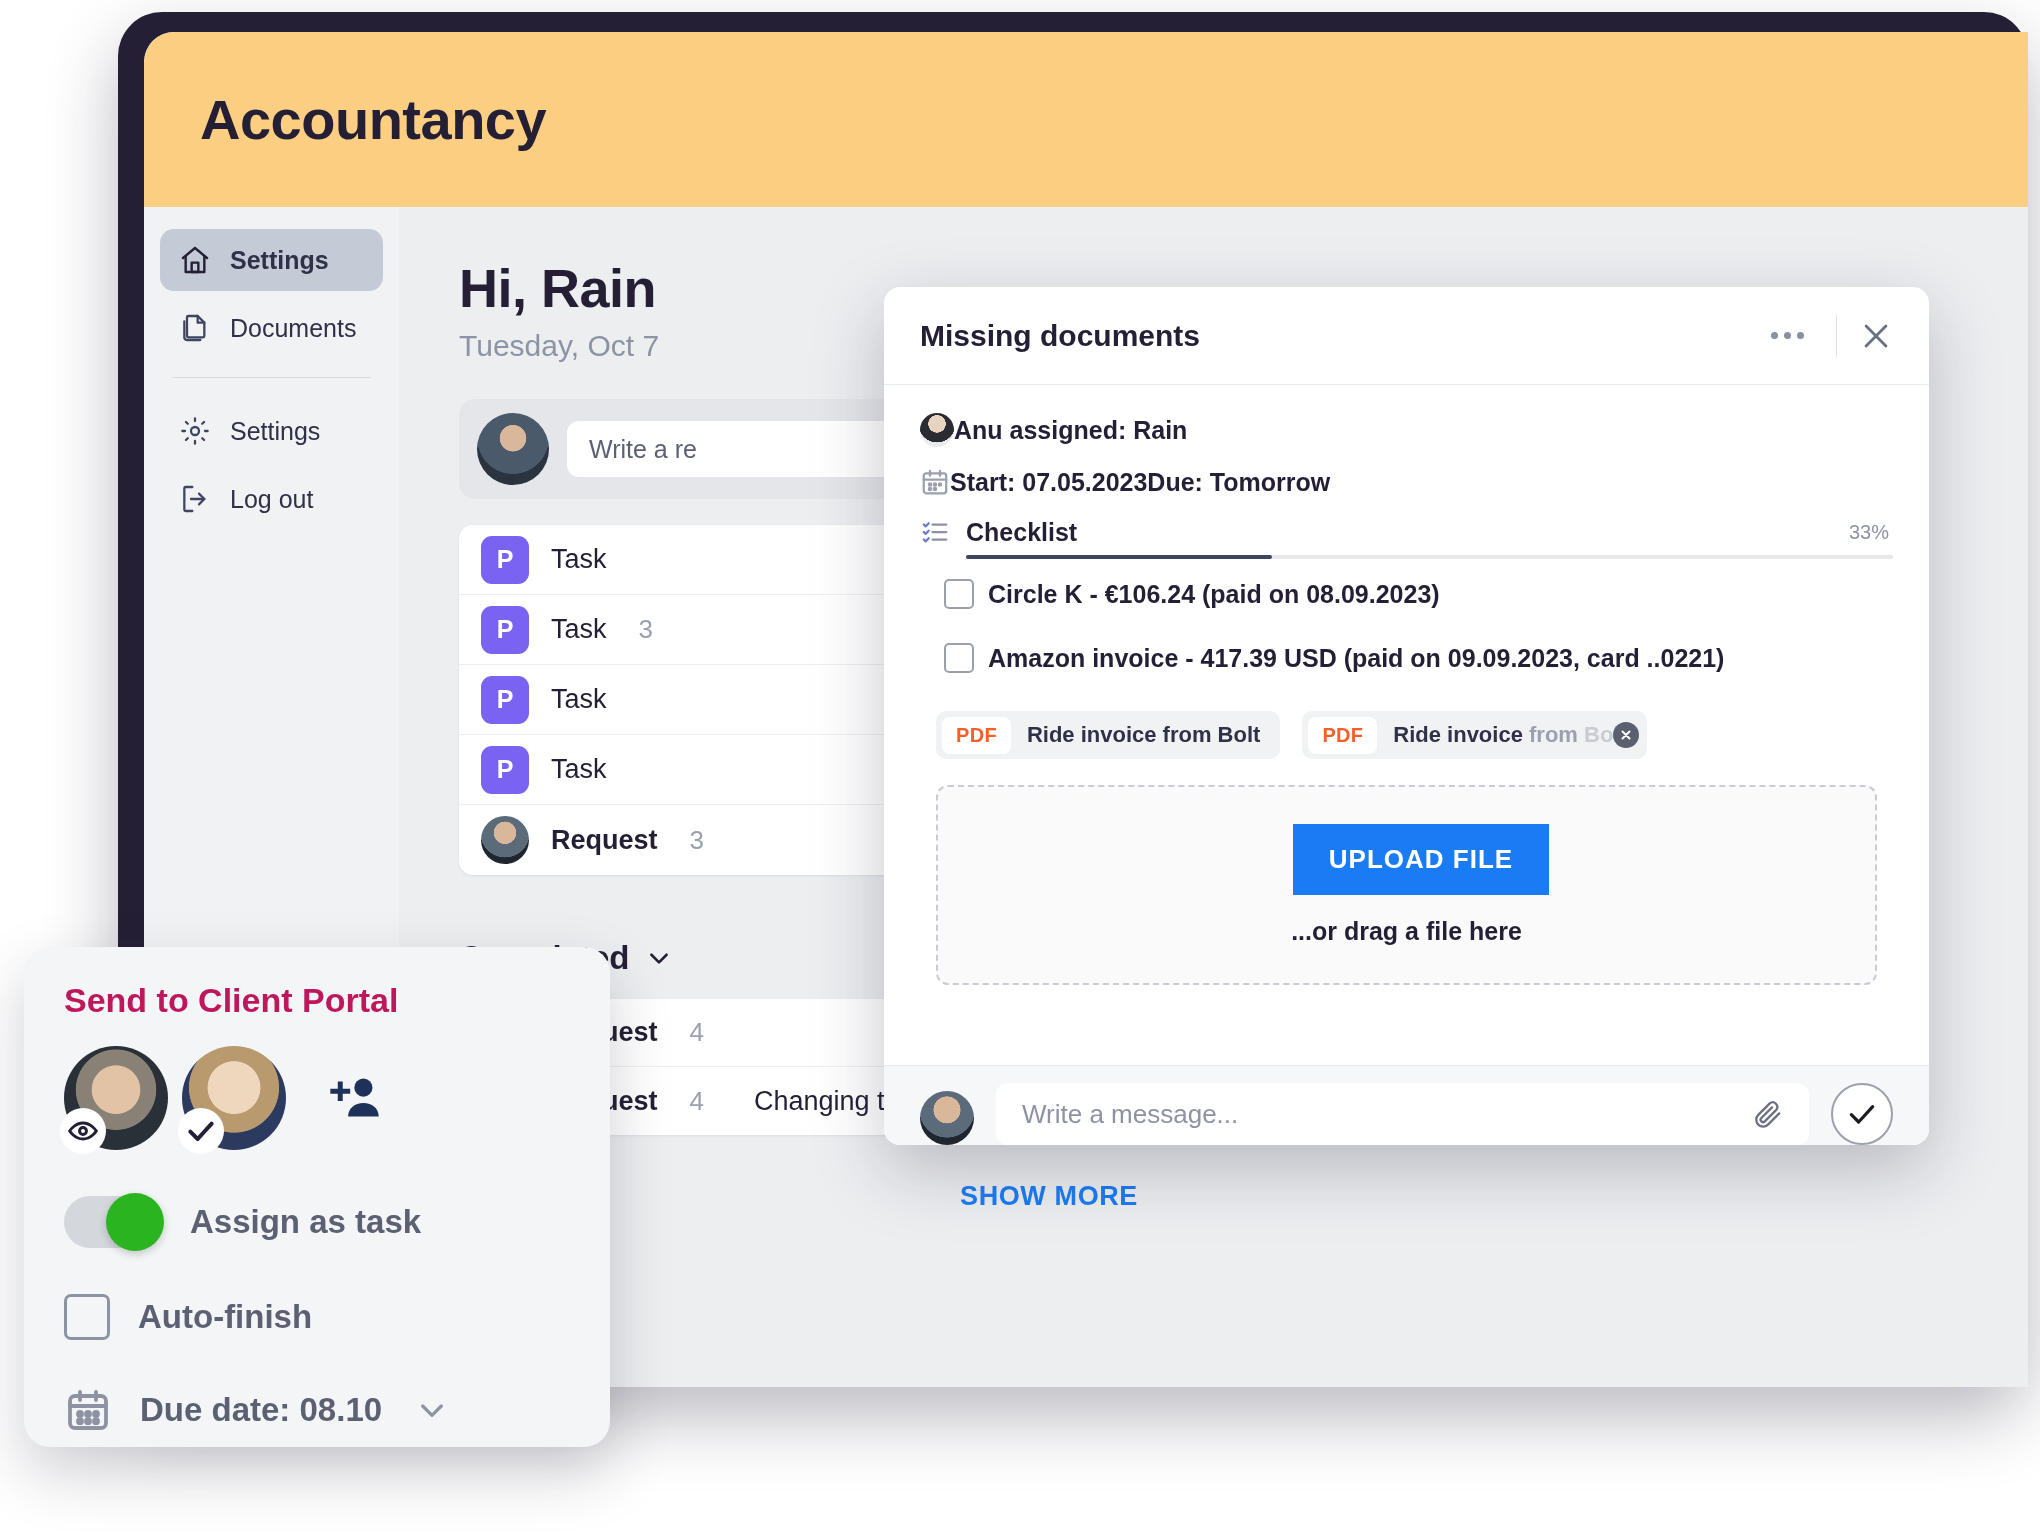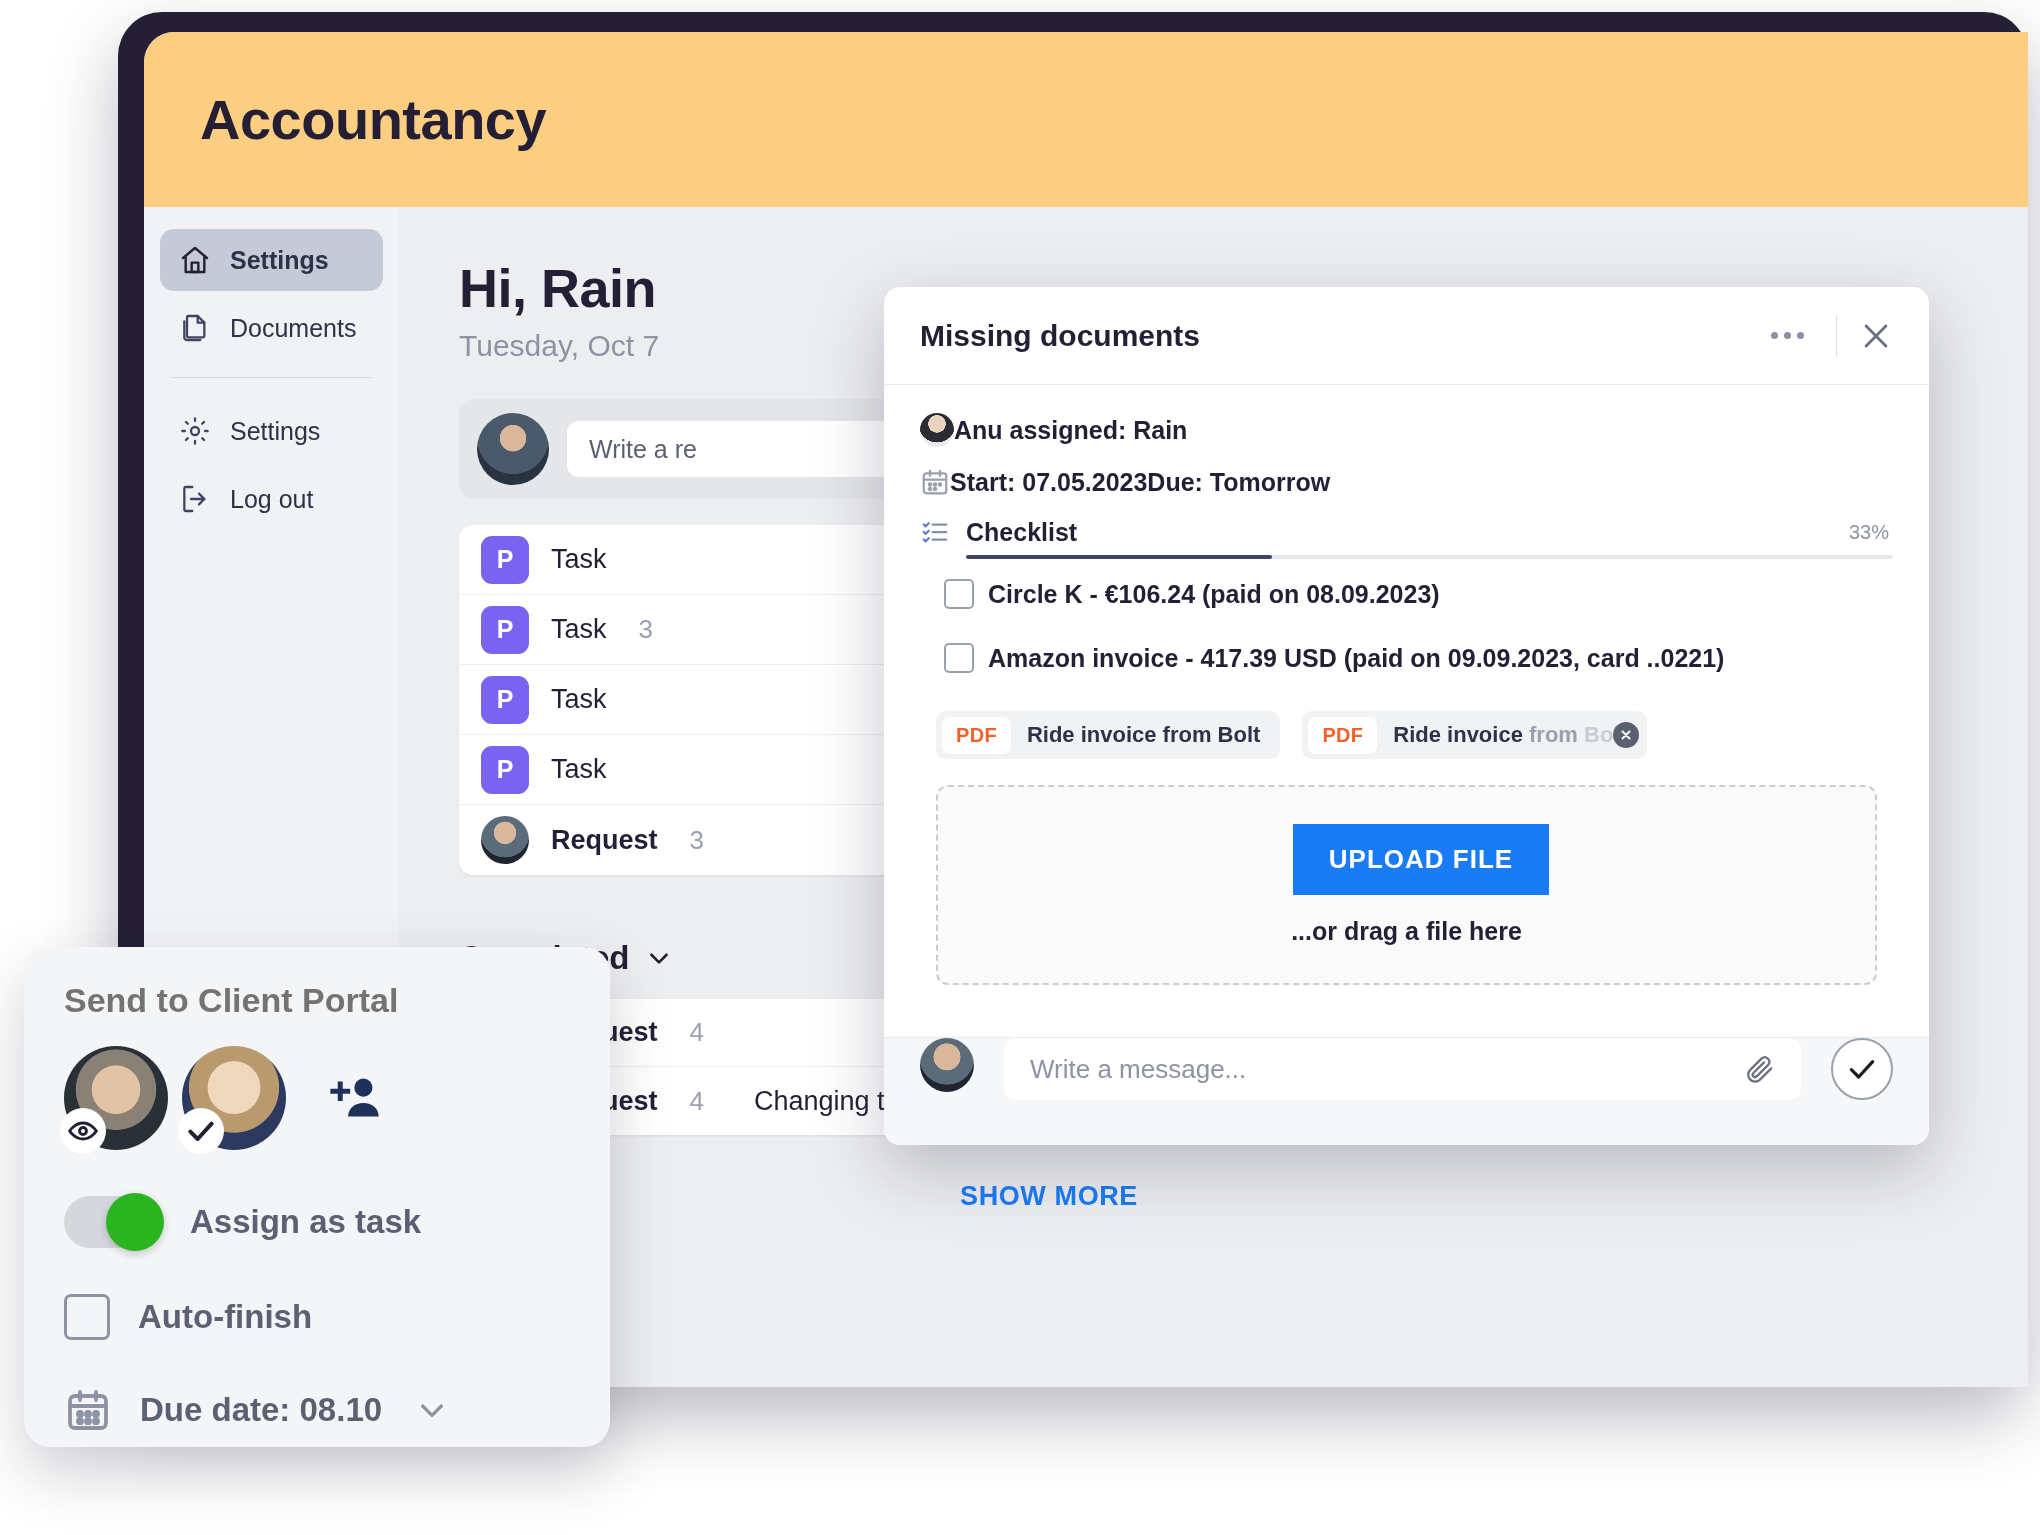--- a/index.html
+++ b/index.html
@@ -238,25 +238,25 @@
   .upload-btn {
     background: #1a7cf5; color: #fff;
     font-size: 26px; font-weight: bold;
     letter-spacing: 1px;
     padding: 20px 36px; border-radius: 0;
     border: none; cursor: pointer; margin-left: 29px;
   }
   .drag-text { font-size: 25px; font-weight: bold; color: #241f35; }
 
   .modal-foot {
-    flex: none; height: 108px;
+    flex: none; height: 80px;
     background: #f6f7f8;
     border-top: 1px solid #e9eaee;
-    display: flex; align-items: flex-start;
-    padding: 0 36px; gap: 30px;
+    display: flex; align-items: flex-end;
+    padding: 0 36px; gap: 22px;
   }
   .msg-input {
     flex: 1; height: 62px; background: #fff;
     border-radius: 12px; display: flex; align-items: center;
     padding: 0 26px; gap: 14px;
   }
   .msg-placeholder { flex: 1; font-size: 26px; color: #8e93a3; }
   .clip { width: 30px; height: 30px; cursor: pointer; }
   .send-check {
     width: 62px; height: 62px; border-radius: 50%;
@@ -269,21 +269,21 @@
   
   .portal-panel {
     position: absolute;
     left: 24px; top: 947px;
     width: 586px; height: 500px;
     background: #f4f5f6;
     border-radius: 26px;
     box-shadow: 0 26px 60px rgba(40,35,60,.22);
     padding: 34px 40px;
   }
-  .portal-title { font-size: 34px; font-weight: bold; color: #737373; }
+  .portal-title { font-size: 34px; font-weight: bold; color: #be185d; }
   .portal-avatars { display: flex; align-items: center; margin-top: 26px; gap: 14px; }
   .pav { position: relative; width: 104px; height: 104px; flex: none; }
   .pav .avatar { width: 104px; height: 104px; }
   .pav-badge {
     position: absolute; left: -4px; bottom: -4px;
     width: 46px; height: 46px; border-radius: 50%;
     background: #fff; display: flex; align-items: center; justify-content: center;
   }
   .pav-badge svg { width: 32px; height: 32px; }
   .add-person { margin-left: 20px; width: 62px; height: 52px; cursor: pointer; }

